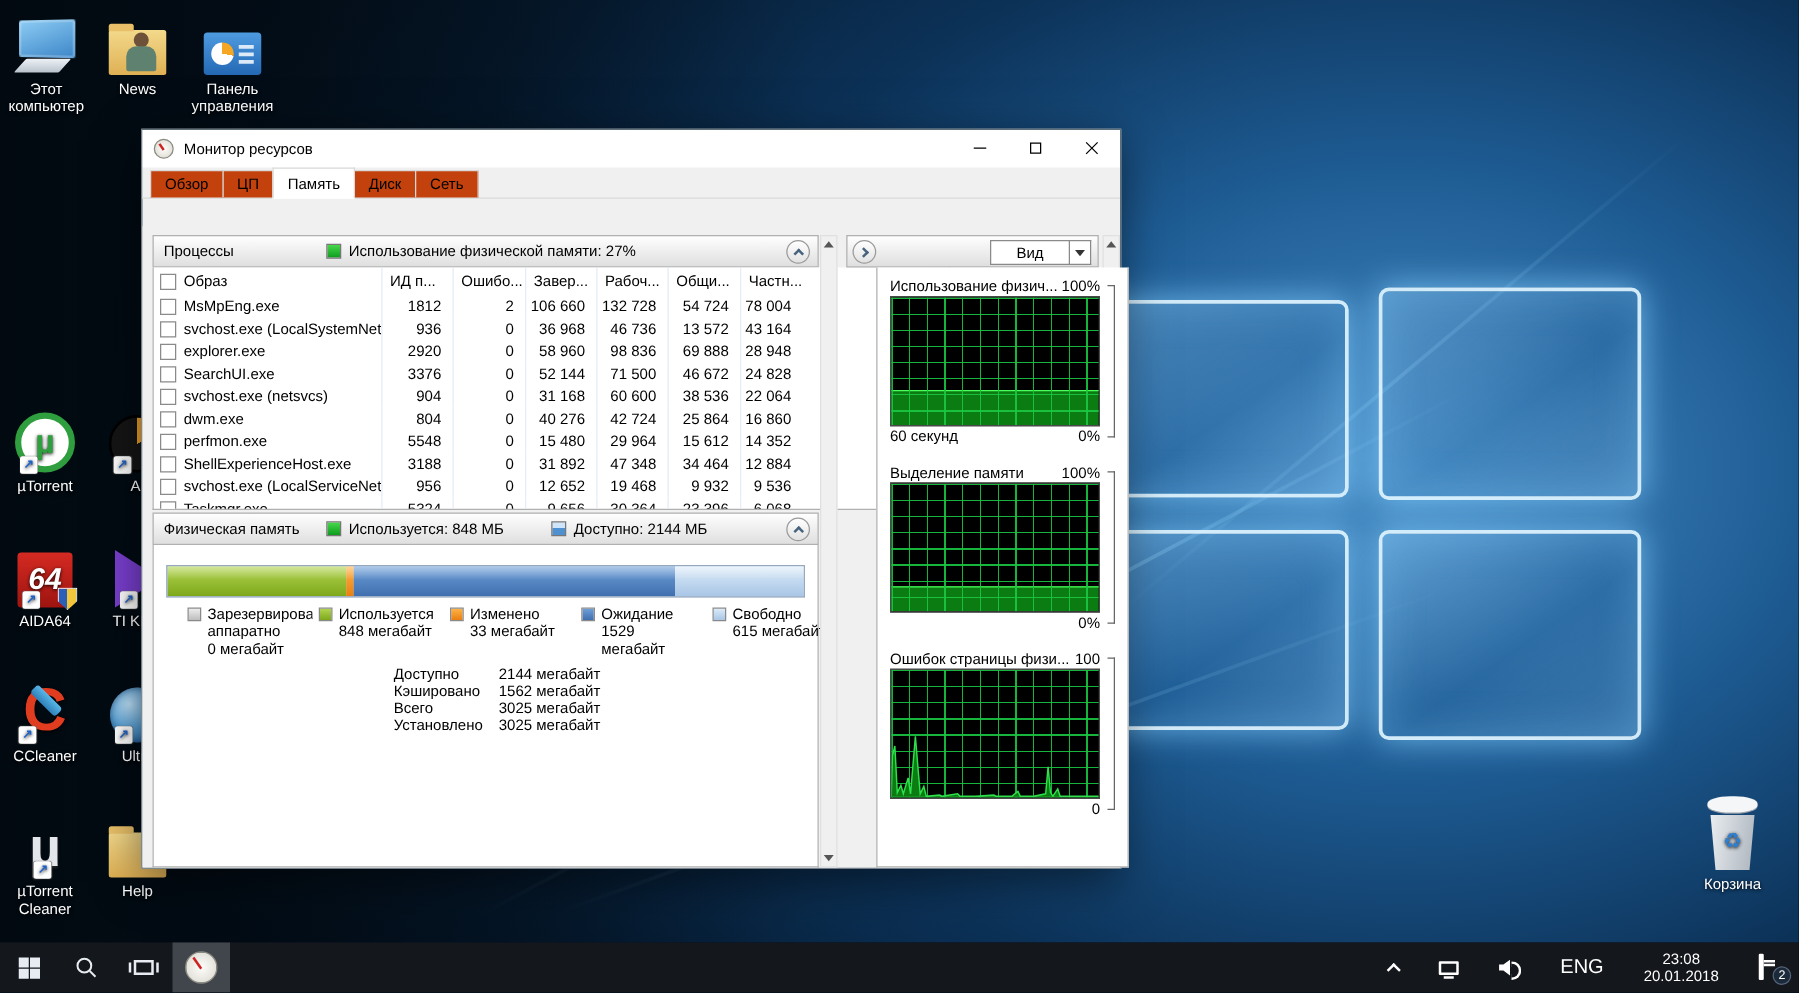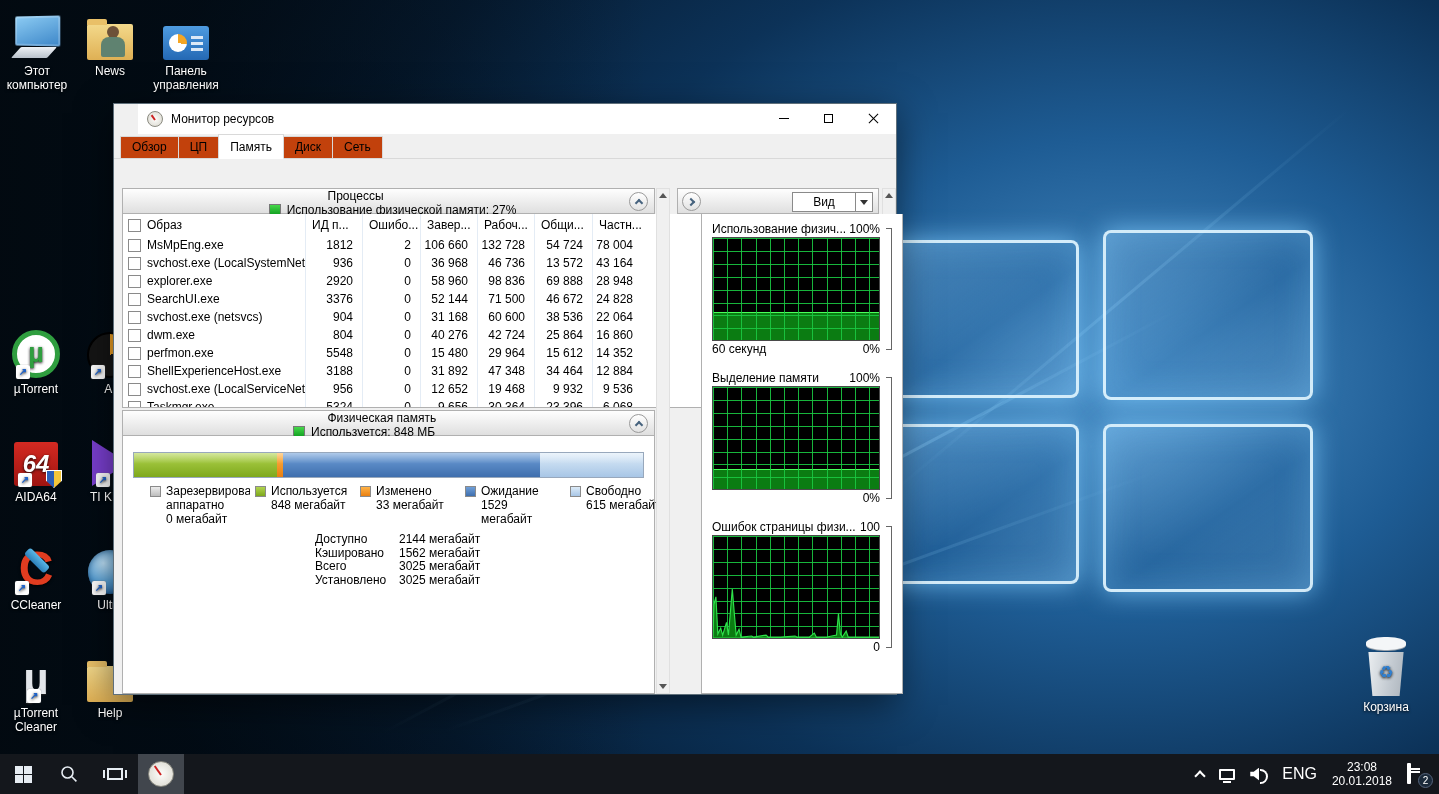--- a/index.html
+++ b/index.html
@@ -68,21 +68,21 @@
     background:linear-gradient(100deg,#eef1f3,#c3cad1 60%,#aab2ba);
     clip-path:polygon(6% 0,94% 0,84% 100%,16% 100%); }
   .bin-paper { position:absolute; top:-7px; left:0px; width:40px; height:13px; background:#f4f6f8; border-radius:45%; box-shadow:0 1px 0 #9aa2ab; }
   .bin-mark { position:absolute; top:10px; left:50%; transform:translateX(-50%); color:#2f7fd0; font-size:17px; }
   .bin-mark::after { content:"\267B"; }
   .narrow-label { display:inline-block; width:44px; }
 
   
   .window { position:absolute; left:113px; top:103px; width:784px; height:592px; background:#f0f0f0;
     border:1px solid #5f6f7a; box-shadow: 0 10px 34px rgba(0,0,0,.5); z-index:5; font-size:12px; color:#000; }
-  .titlebar { height:30px; background:#fff; display:flex; align-items:center; padding-left:9px; position:relative;margin-left:24px; }
+  .titlebar { height:30px; background:#fff; display:flex; align-items:center; padding-left:9px; position:relative; }
   .gauge { border-radius:50%; background:radial-gradient(#fdfdfb,#d8d6cc); border:1px solid #8a8a80; position:relative; }
   .gauge::after { content:""; position:absolute; top:50%; left:50%; width:46%; height:2px; background:#c22;
     transform-origin:left center; transform:rotate(-125deg); }
   .gauge-16 { width:16px; height:16px; }
   .gauge-26 { width:26px; height:26px; }
   .t-title { margin-left:8px; }
   .t-btns { position:absolute; right:0; top:0; display:flex; }
   .t-btn { width:45px; height:29px; display:flex; align-items:center; justify-content:center; }
   .gl-min { width:10px; border-top:1px solid #000; }
   .gl-max { width:9px; height:9px; border:1px solid #000; }
@@ -90,21 +90,21 @@
   .gl-close::before,.gl-close::after { content:""; position:absolute; left:6px; top:0; width:1px; height:13px; background:#000; }
   .gl-close::before { transform:rotate(45deg); } .gl-close::after { transform:rotate(-45deg); }
   .menubar { height:22px; background:#fff; display:flex; align-items:center; padding-left:4px; border-bottom:1px solid #ececec; }
   .menu-item { padding:0 9px; }
   .tabstrip { height:25px; background:#f0f0f0; display:flex; align-items:flex-end; padding-left:6px; border-bottom:1px solid #d9d9d9; }
   .tab { padding:3px 11px 4px 11px; border:1px solid #d9d9d9; border-bottom:none; background:#c2410c; margin-right:-1px; }
   .tab.active { background:#fff; padding-top:5px; position:relative; z-index:2; margin-bottom:-1px; border-bottom:1px solid #fff; }
   .content { position:absolute; left:0; top:77px; right:0; bottom:0; background:#f0f0f0; }
 
   .section-hdr { position:absolute; background:linear-gradient(#fefefe,#dfdfdf); border:1px solid #b0b0b0;
-    display:flex; align-items:center; padding-left:8px;flex-direction:column; }
+    display:flex; align-items:center; padding-left:8px; }
   #proc-hdr { left:8px; top:7px; width:533px; height:26px; }
   #mem-hdr  { left:8px; top:229px; width:533px; height:26px; }
   .hdr-title { width:130px; }
   .chip { width:12px; height:12px; border:1px solid #777; margin-right:6px; flex:none; }
   .chip-green { background:linear-gradient(#46d84a,#0f9c1f); }
   .chip-blue  { background:linear-gradient(#cfe6fa 45%,#4f90d0 45%); }
   .hdr-status { display:flex; align-items:center; }
   .collapse { position:absolute; right:6px; top:3px; width:19px; height:19px; border-radius:50%;
     background:linear-gradient(#fff,#e2e2e2); border:1px solid #9a9a9a; display:flex; align-items:center; justify-content:center; }
   .chev { width:6px; height:6px; border-left:2px solid #47637e; border-top:2px solid #47637e; }
@@ -171,21 +171,21 @@
 
   
   .taskbar { position:absolute; left:0; bottom:0; width:100%; height:40px; background:#14171c; display:flex; align-items:center; z-index:10; color:#fff; }
   .tb-btn { width:46px; height:40px; display:flex; align-items:center; justify-content:center; flex:none; position:relative; }
   .tb-active { background:#41464d; }
   .start-glyph { display:grid; grid-template-columns:8px 8px; grid-template-rows:8px 8px; gap:1px; }
   .start-glyph i { background:#e6ecf2; }
   .tv-glyph { width:16px; height:12px; border:2px solid #e6ecf2; position:relative; }
   .tv-glyph::before,.tv-glyph::after { content:""; position:absolute; top:0px; width:2px; height:8px; background:#e6ecf2; }
   .tv-glyph::before { left:-6px; } .tv-glyph::after { right:-6px; }
-  .tb-right { margin-left:auto; display:flex; align-items:center; gap:15px; padding-right:12px; }
+  .tb-right { margin-left:auto; display:flex; align-items:center; gap:32px; padding-right:12px; }
   .chev-tray { width:8px; height:8px; border-left:2px solid #fff; border-top:2px solid #fff; transform:rotate(45deg); margin-top:3px; }
   .net-glyph { width:16px; height:11px; border:2px solid #fff; border-radius:1px; position:relative; }
   .net-glyph::after { content:""; position:absolute; left:2px; bottom:-5px; width:8px; height:2px; background:#fff; }
   .vol-glyph { position:relative; width:17px; height:13px; }
   .vol-glyph::before { content:""; position:absolute; left:0; top:0; width:9px; height:13px; background:#fff;
     clip-path:polygon(0 32%,38% 32%,100% 0,100% 100%,38% 68%,0 68%); }
   .vol-glyph::after { content:""; position:absolute; left:10px; top:1px; width:6px; height:11px;
     border:2px solid #fff; border-left:none; border-radius:0 9px 9px 0; }
   .clock { text-align:center; line-height:14px; font-size:12px; }
   .ac-wrap { position:relative; width:20px; height:18px; }
@@ -497,21 +497,21 @@
 
       <div class="tscroll">
         <i class="arr arr-up"></i>
         <span class="tthumb"></span>
         <i class="arr arr-dn"></i>
       </div>
     </div>
 
     <div class="section-hdr" id="mem-hdr">
       <span class="hdr-title">Физическая память</span>
-      <span class="hdr-status" style="width:199px">
+      <span class="hdr-status" style="width:180px">
         <span class="chip chip-green"></span>
         <span>Используется: 848 МБ</span>
       </span>
       <span class="hdr-status">
         <span class="chip chip-blue"></span>
         <span>Доступно: 2144 МБ</span>
       </span>
       <span class="collapse">
           <span class="chev chev-up"></span>
         </span>

